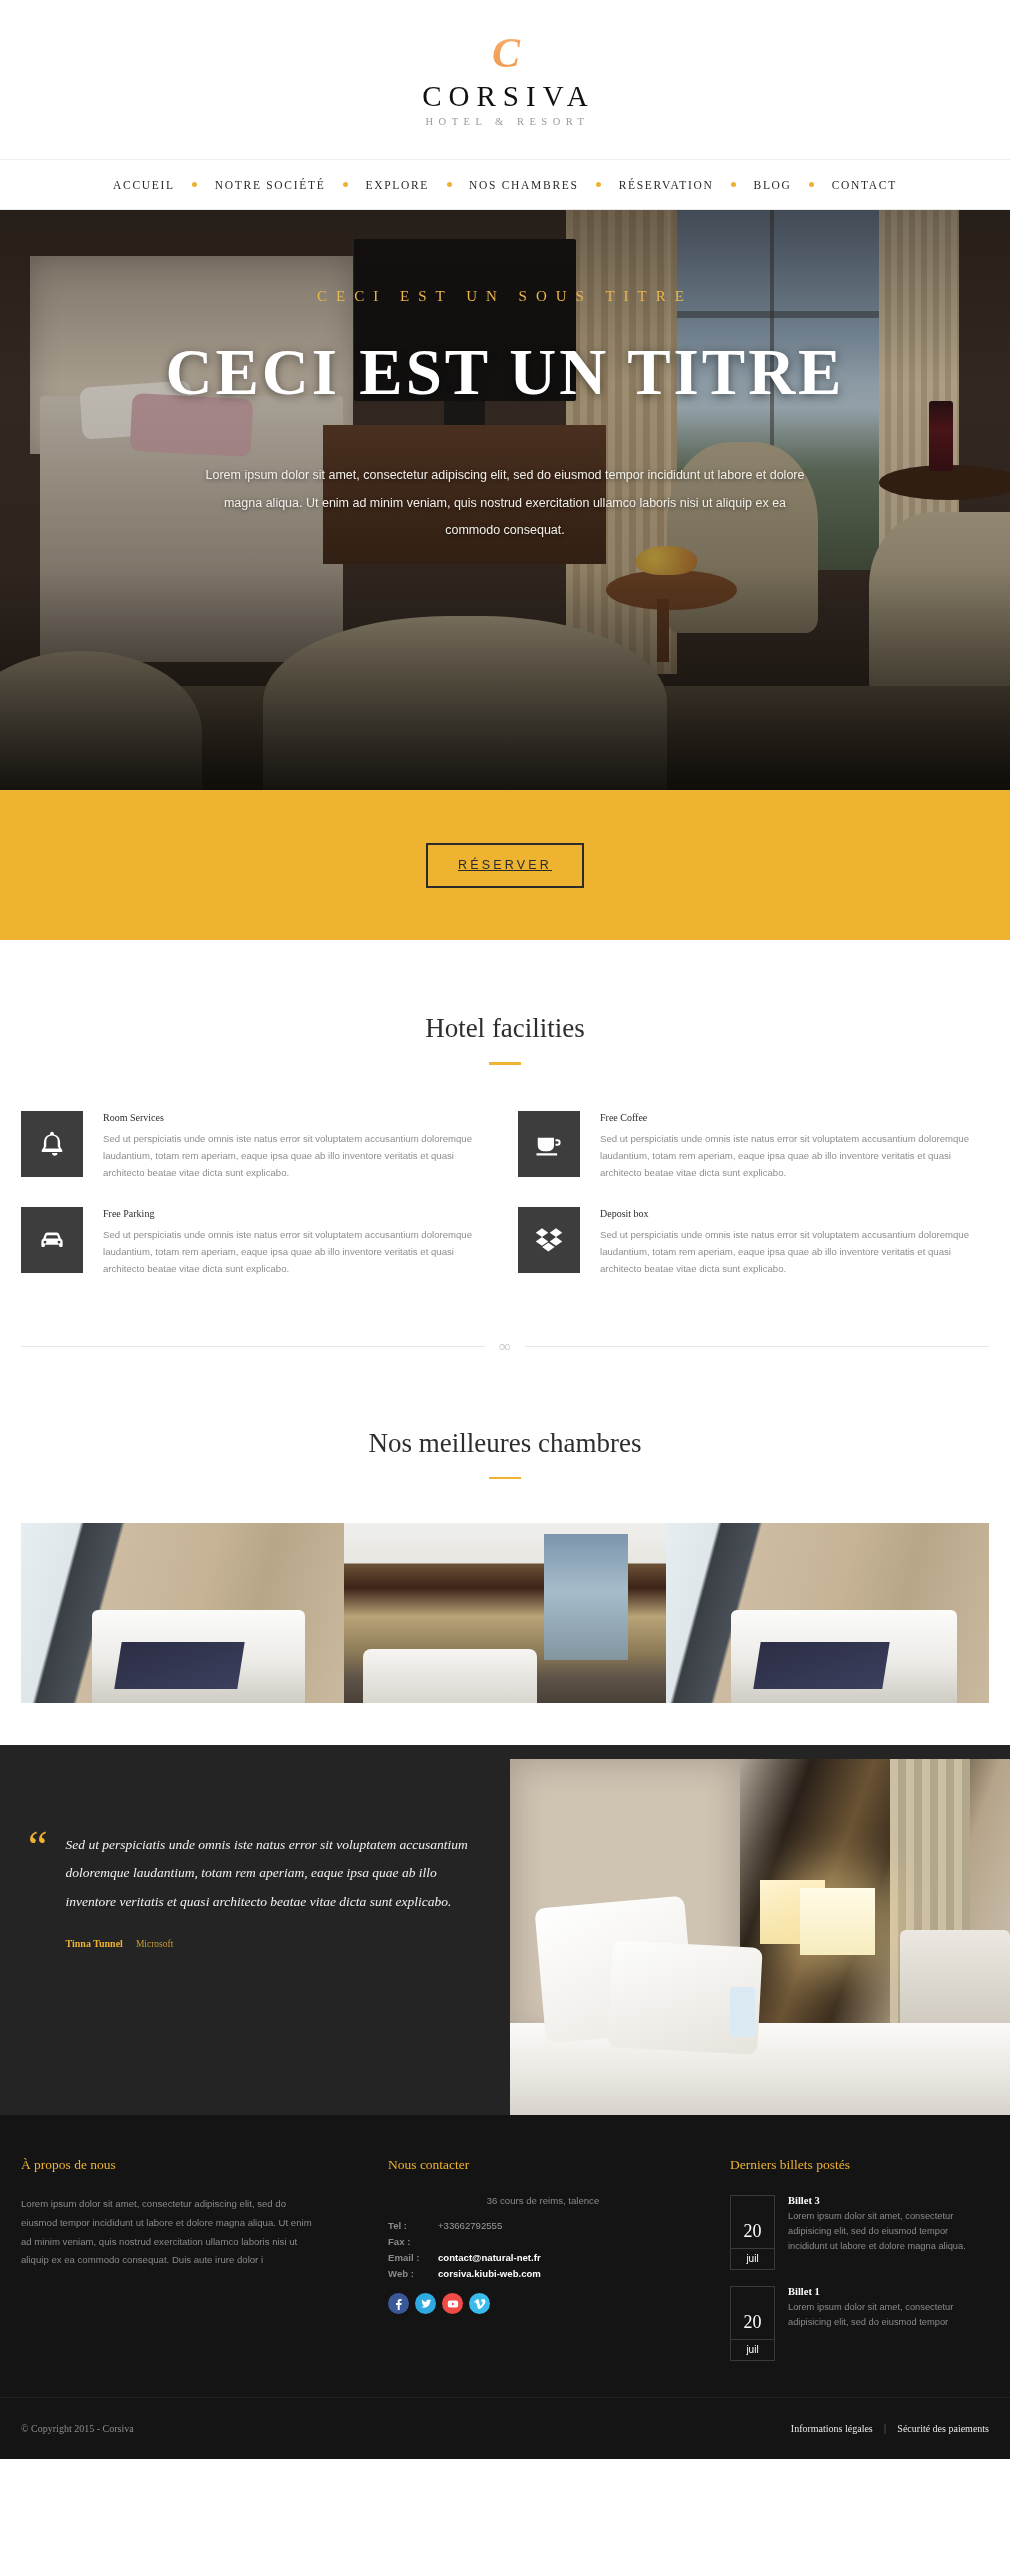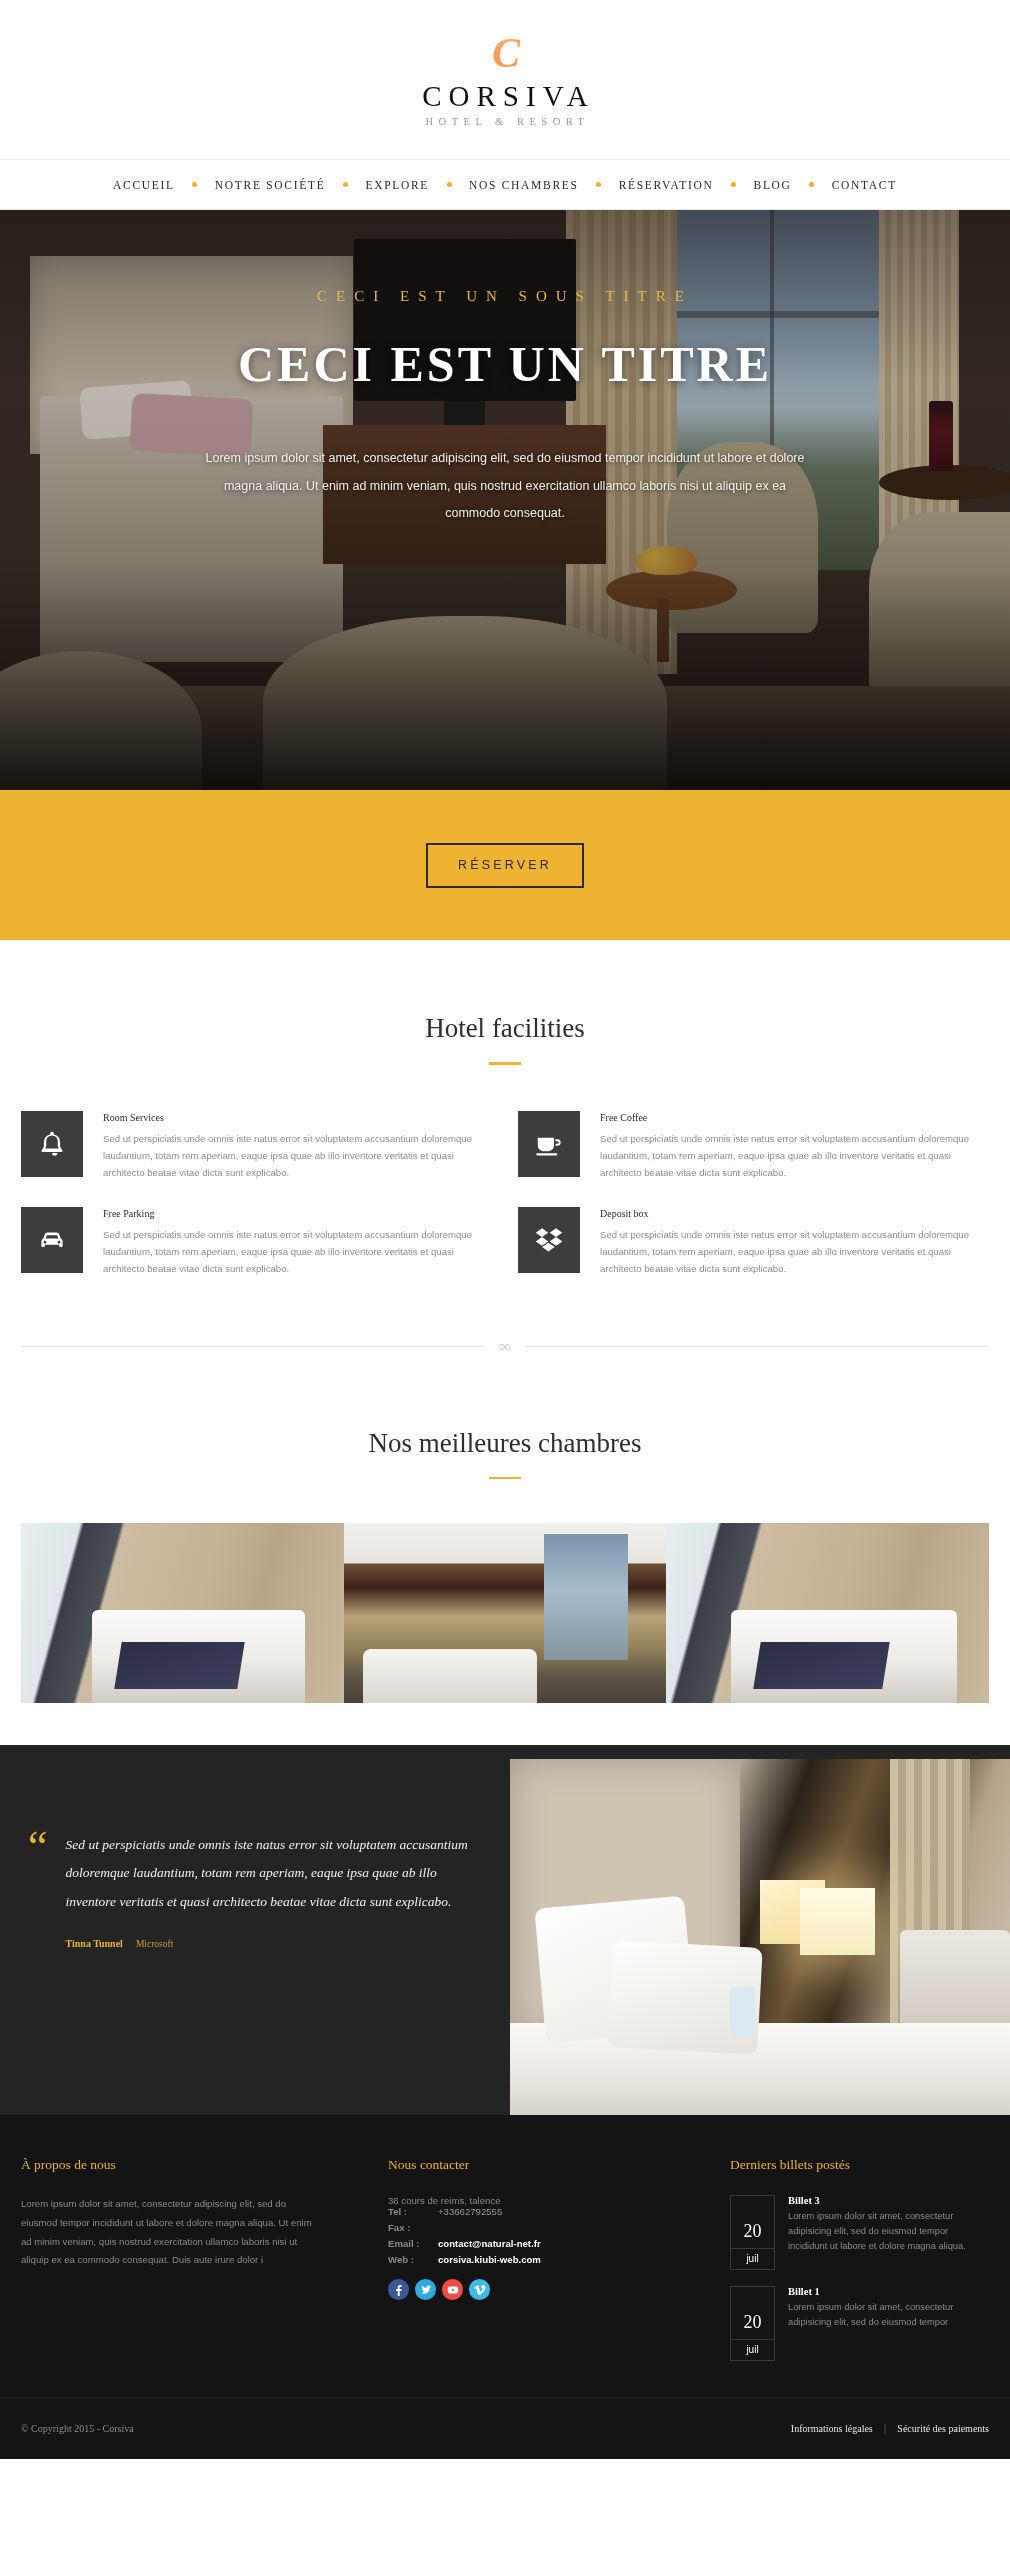--- a/index.html
+++ b/index.html
@@ -218,21 +218,21 @@
   }
   .hero-subtitle {
     font-family: "Liberation Serif", serif;
     font-size: 15px;
     letter-spacing: 9px;
     color: #ecb64b;
     text-transform: uppercase;
   }
   .hero-title {
     font-family: "Liberation Serif", serif;
-    font-size: 50px;
+    font-size: 65px;
     letter-spacing: 3px;
     color: #ffffff;
     margin-top: 30px;
     text-shadow: 0 2px 10px rgba(0,0,0,.5);
   }
   .hero-text {
     width: 600px;
     margin: 52px auto 0;
     font-family: "Liberation Sans", sans-serif;
     font-size: 12.5px;
@@ -254,20 +254,21 @@
     width: 158px;
     height: 45px;
     border: 2px solid #2b2b2b;
     background: transparent;
     font-family: "Liberation Sans", sans-serif;
     font-size: 12.5px;
     letter-spacing: 3.2px;
     color: #2b2b2b;
     cursor: pointer;
     text-transform: uppercase;
+    text-decoration: underline;
   }
 
   
   .section { width: 1010px; background: #fff; }
   .section-head { text-align: center; }
   .section-title {
     font-family: "Liberation Serif", serif;
     font-size: 27px;
     color: #2e2e2e;
     font-weight: normal;
@@ -536,21 +537,21 @@
     font-size: 9.6px;
     line-height: 1.95;
     color: #8a8a8a;
     width: 300px;
   }
   .contact-list {
     font-family: "Liberation Sans", sans-serif;
     font-size: 9.6px;
     color: #8a8a8a;
   }
-  .contact-addr { margin-bottom: 0; }
+  .contact-addr { margin-bottom: 14px; text-align: center; }
   .contact-row { display: flex; margin-bottom: 5px; }
   .contact-label { width: 50px; font-weight: bold; color: #8a8a8a; }
   .contact-value { color: #ffffff; font-weight: bold; }
   .contact-value.plain { color: #9a9a9a; font-weight: normal; }
   .social-row { display: flex; gap: 6px; margin-top: 14px; }
   .social-btn {
     width: 21px; height: 21px; border-radius: 50%;
     display: flex; align-items: center; justify-content: center;
     cursor: pointer;
   }

